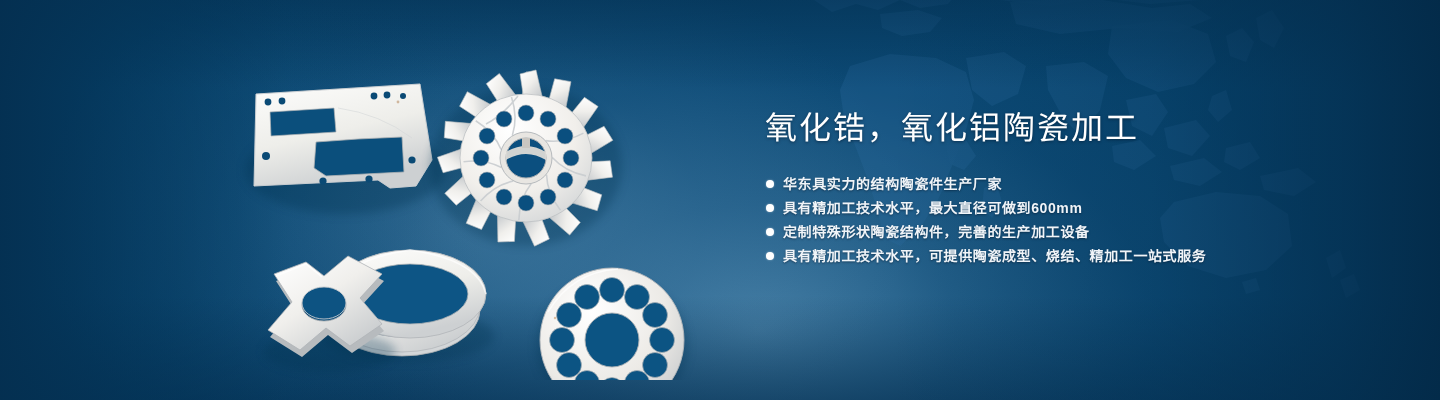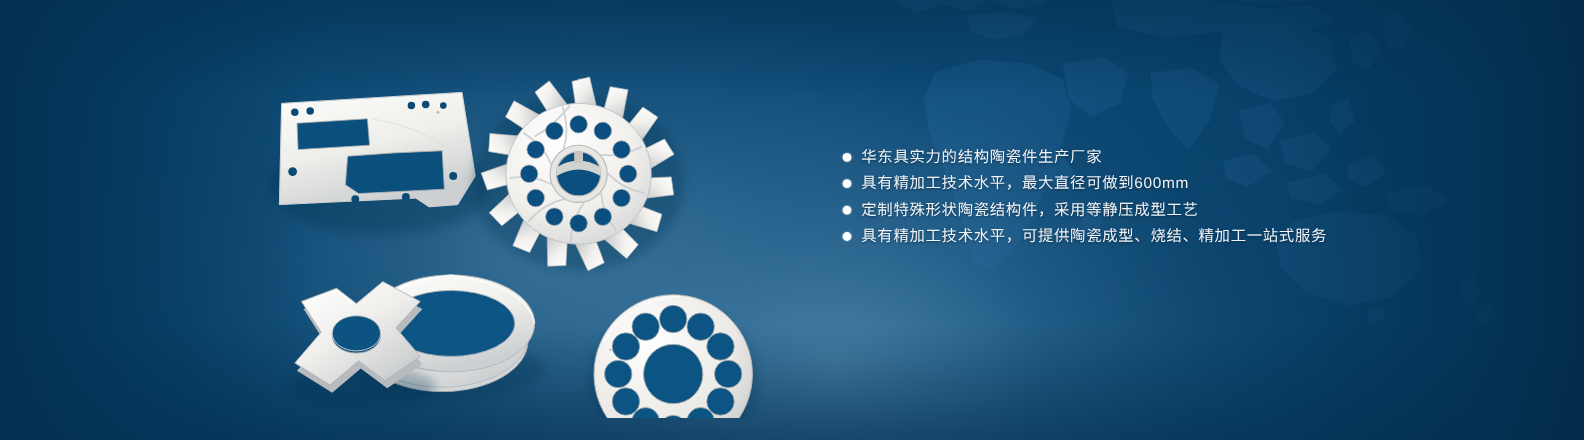--- a/index.html
+++ b/index.html
@@ -94,20 +94,21 @@
   .bullets{
     list-style:none;
     margin:26px 0 0 0;
     padding:0;
   }
   .bullets li{
     display:flex;
     align-items:center;
     margin:0 0 7px 0;
     height:17px;
+    font-weight:bold;
   }
   .dot{
     flex:0 0 auto;
     width:8px; height:8px;
     border-radius:50%;
     background:#ffffff;
     margin:0 9px 0 1px;
     box-shadow:0 0 2px rgba(255,255,255,0.5);
   }
   .bullet-text{
@@ -376,33 +377,34 @@
 
         <circle cx="0" cy="0" r="27" fill="#0c5483" stroke="#adb1b4" stroke-width="0.9"></circle>
 
         <path d="M-64 -28 Q-40 -68 6 -71" fill="none" stroke="#ffffff" stroke-width="1.4" opacity="0.7"></path>
         <circle cx="-57" cy="-22" r="1.2" fill="#d0a57e" opacity="0.7"></circle>
       </g>
     </svg>
   </div>
 
   <div class="copy">
+    <h1 class="headline">氧化锆，氧化铝陶瓷加工</h1>
 
     <ul class="bullets">
       <li>
         <span class="dot"></span>
         <span class="bullet-text">华东具实力的结构陶瓷件生产厂家</span>
       </li>
       <li>
         <span class="dot"></span>
         <span class="bullet-text">具有精加工技术水平，最大直径可做到600mm</span>
       </li>
       <li>
         <span class="dot"></span>
-        <span class="bullet-text">定制特殊形状陶瓷结构件，采用等静压成型工艺</span>
+        <span class="bullet-text">定制特殊形状陶瓷结构件，完善的生产加工设备</span>
       </li>
       <li>
         <span class="dot"></span>
         <span class="bullet-text">具有精加工技术水平，可提供陶瓷成型、烧结、精加工一站式服务</span>
       </li>
     </ul>
   </div>
 
 </div>
 

